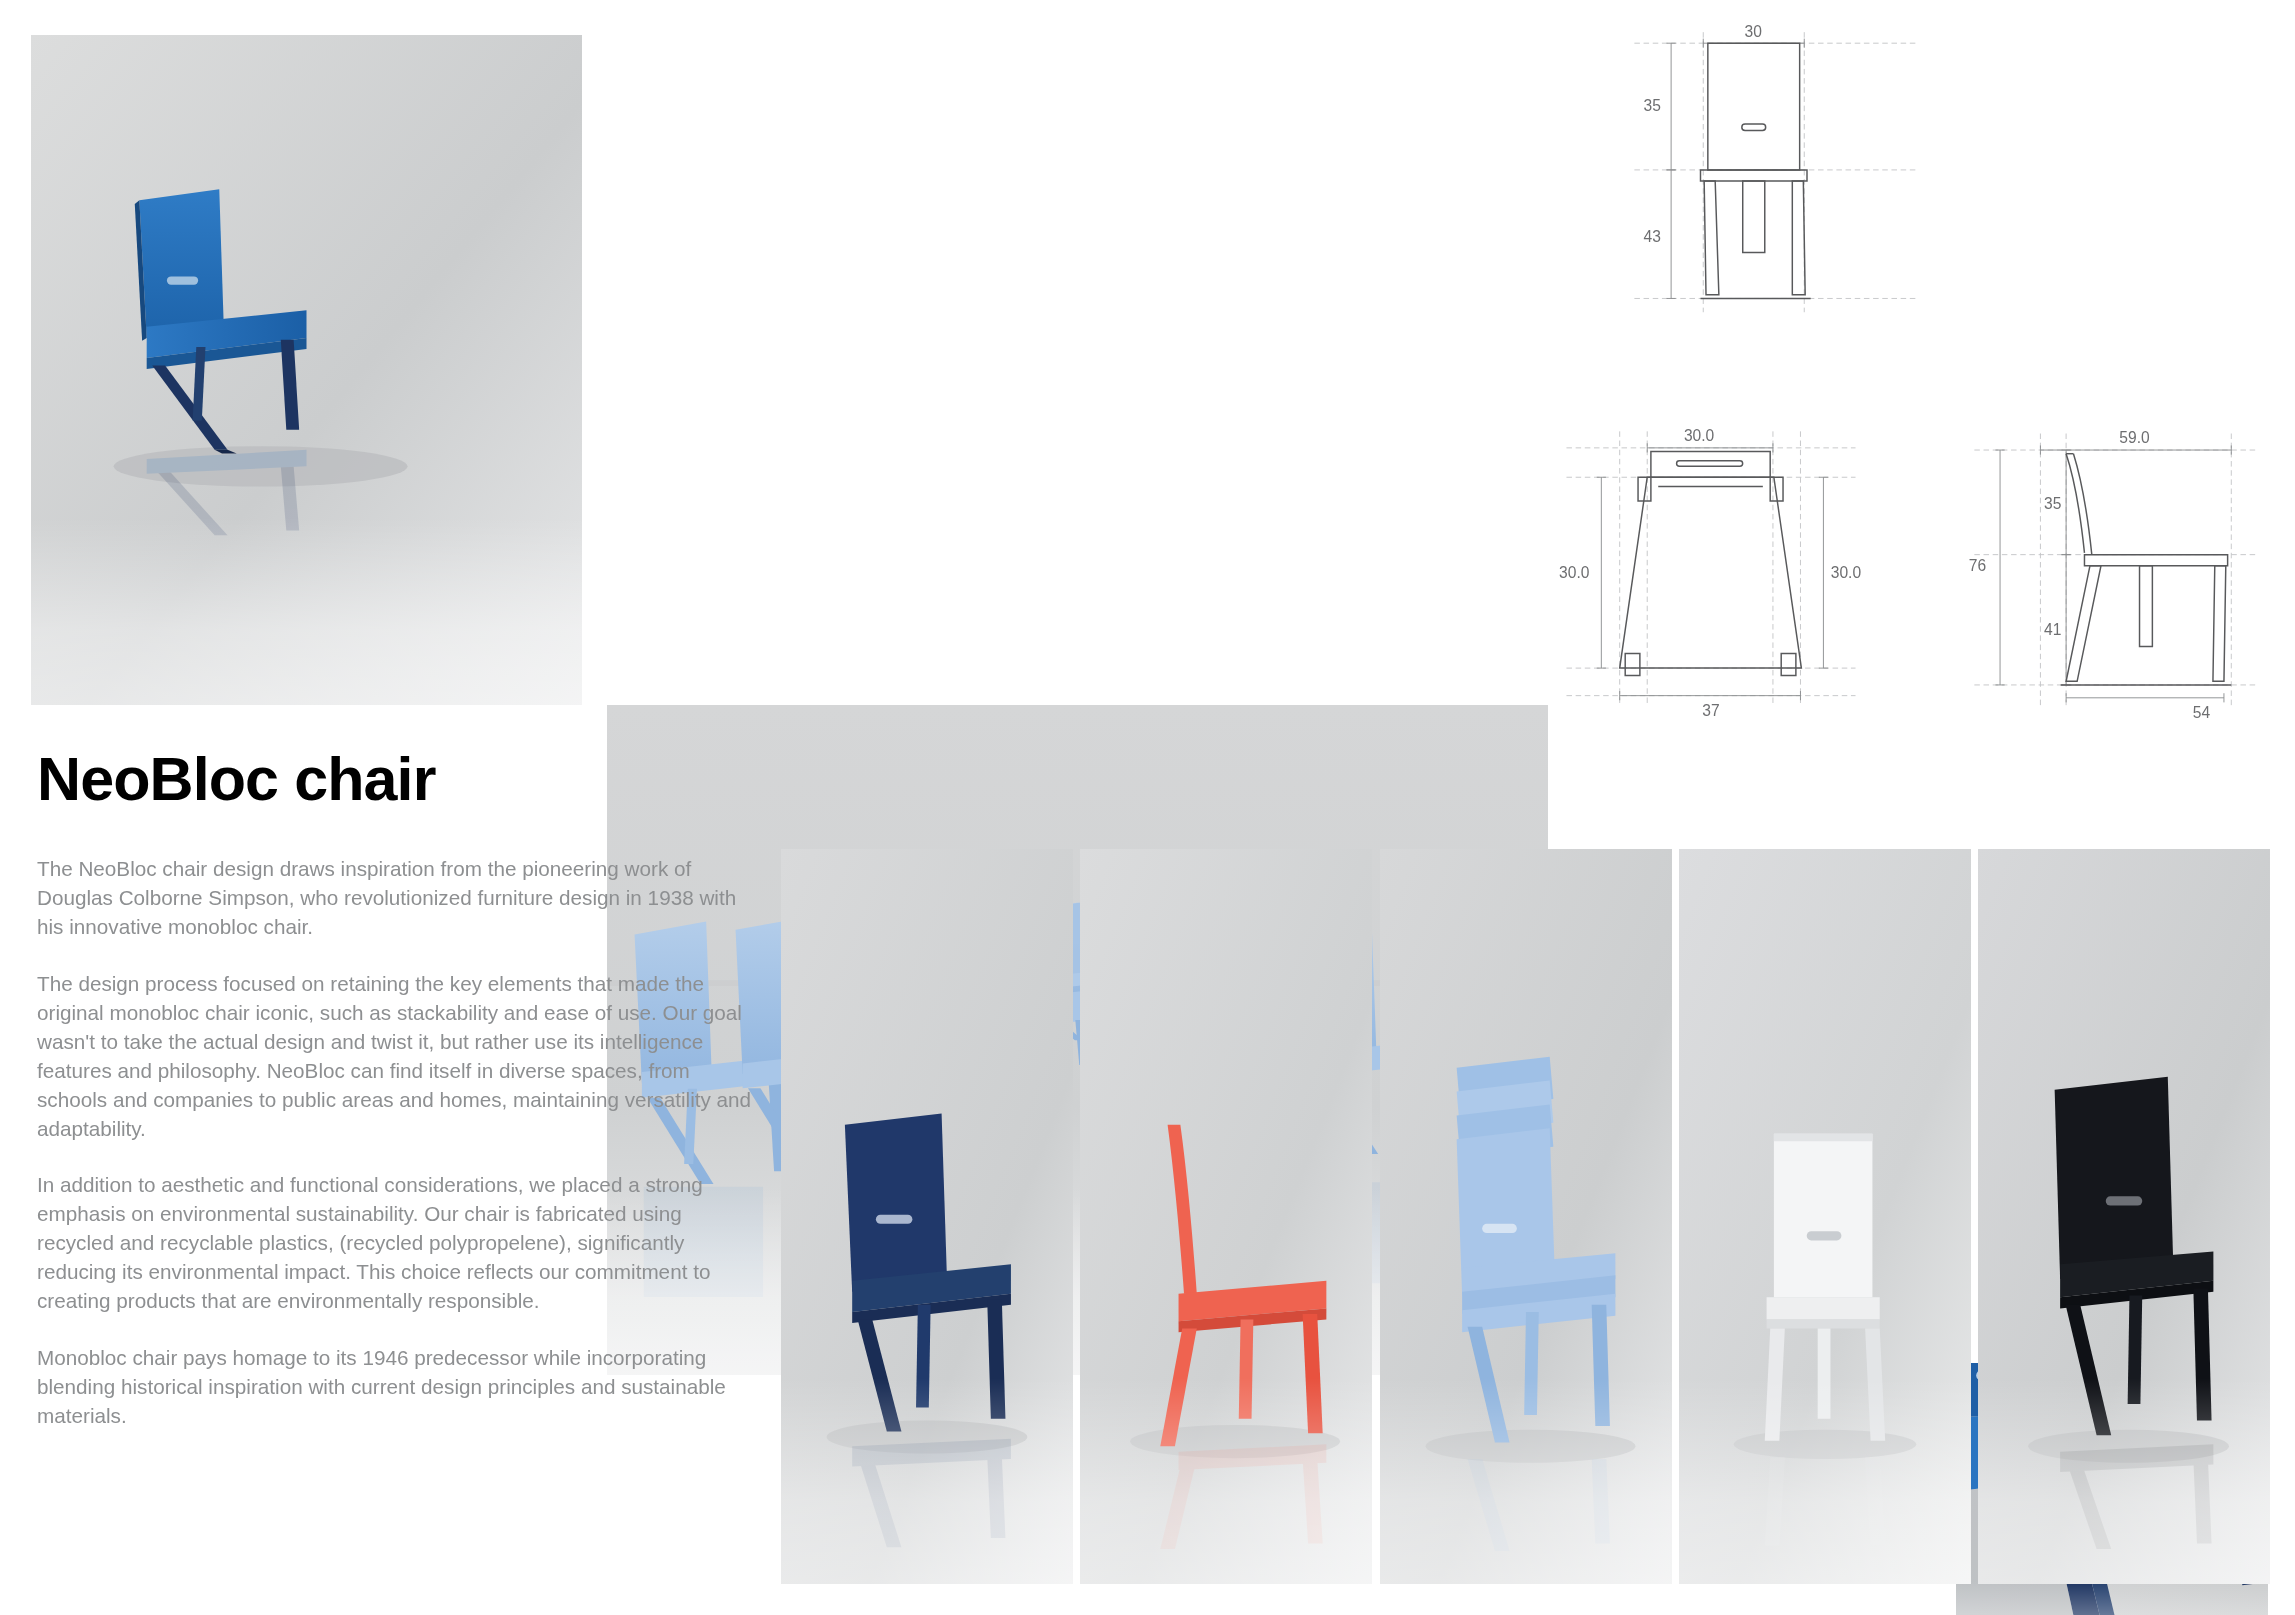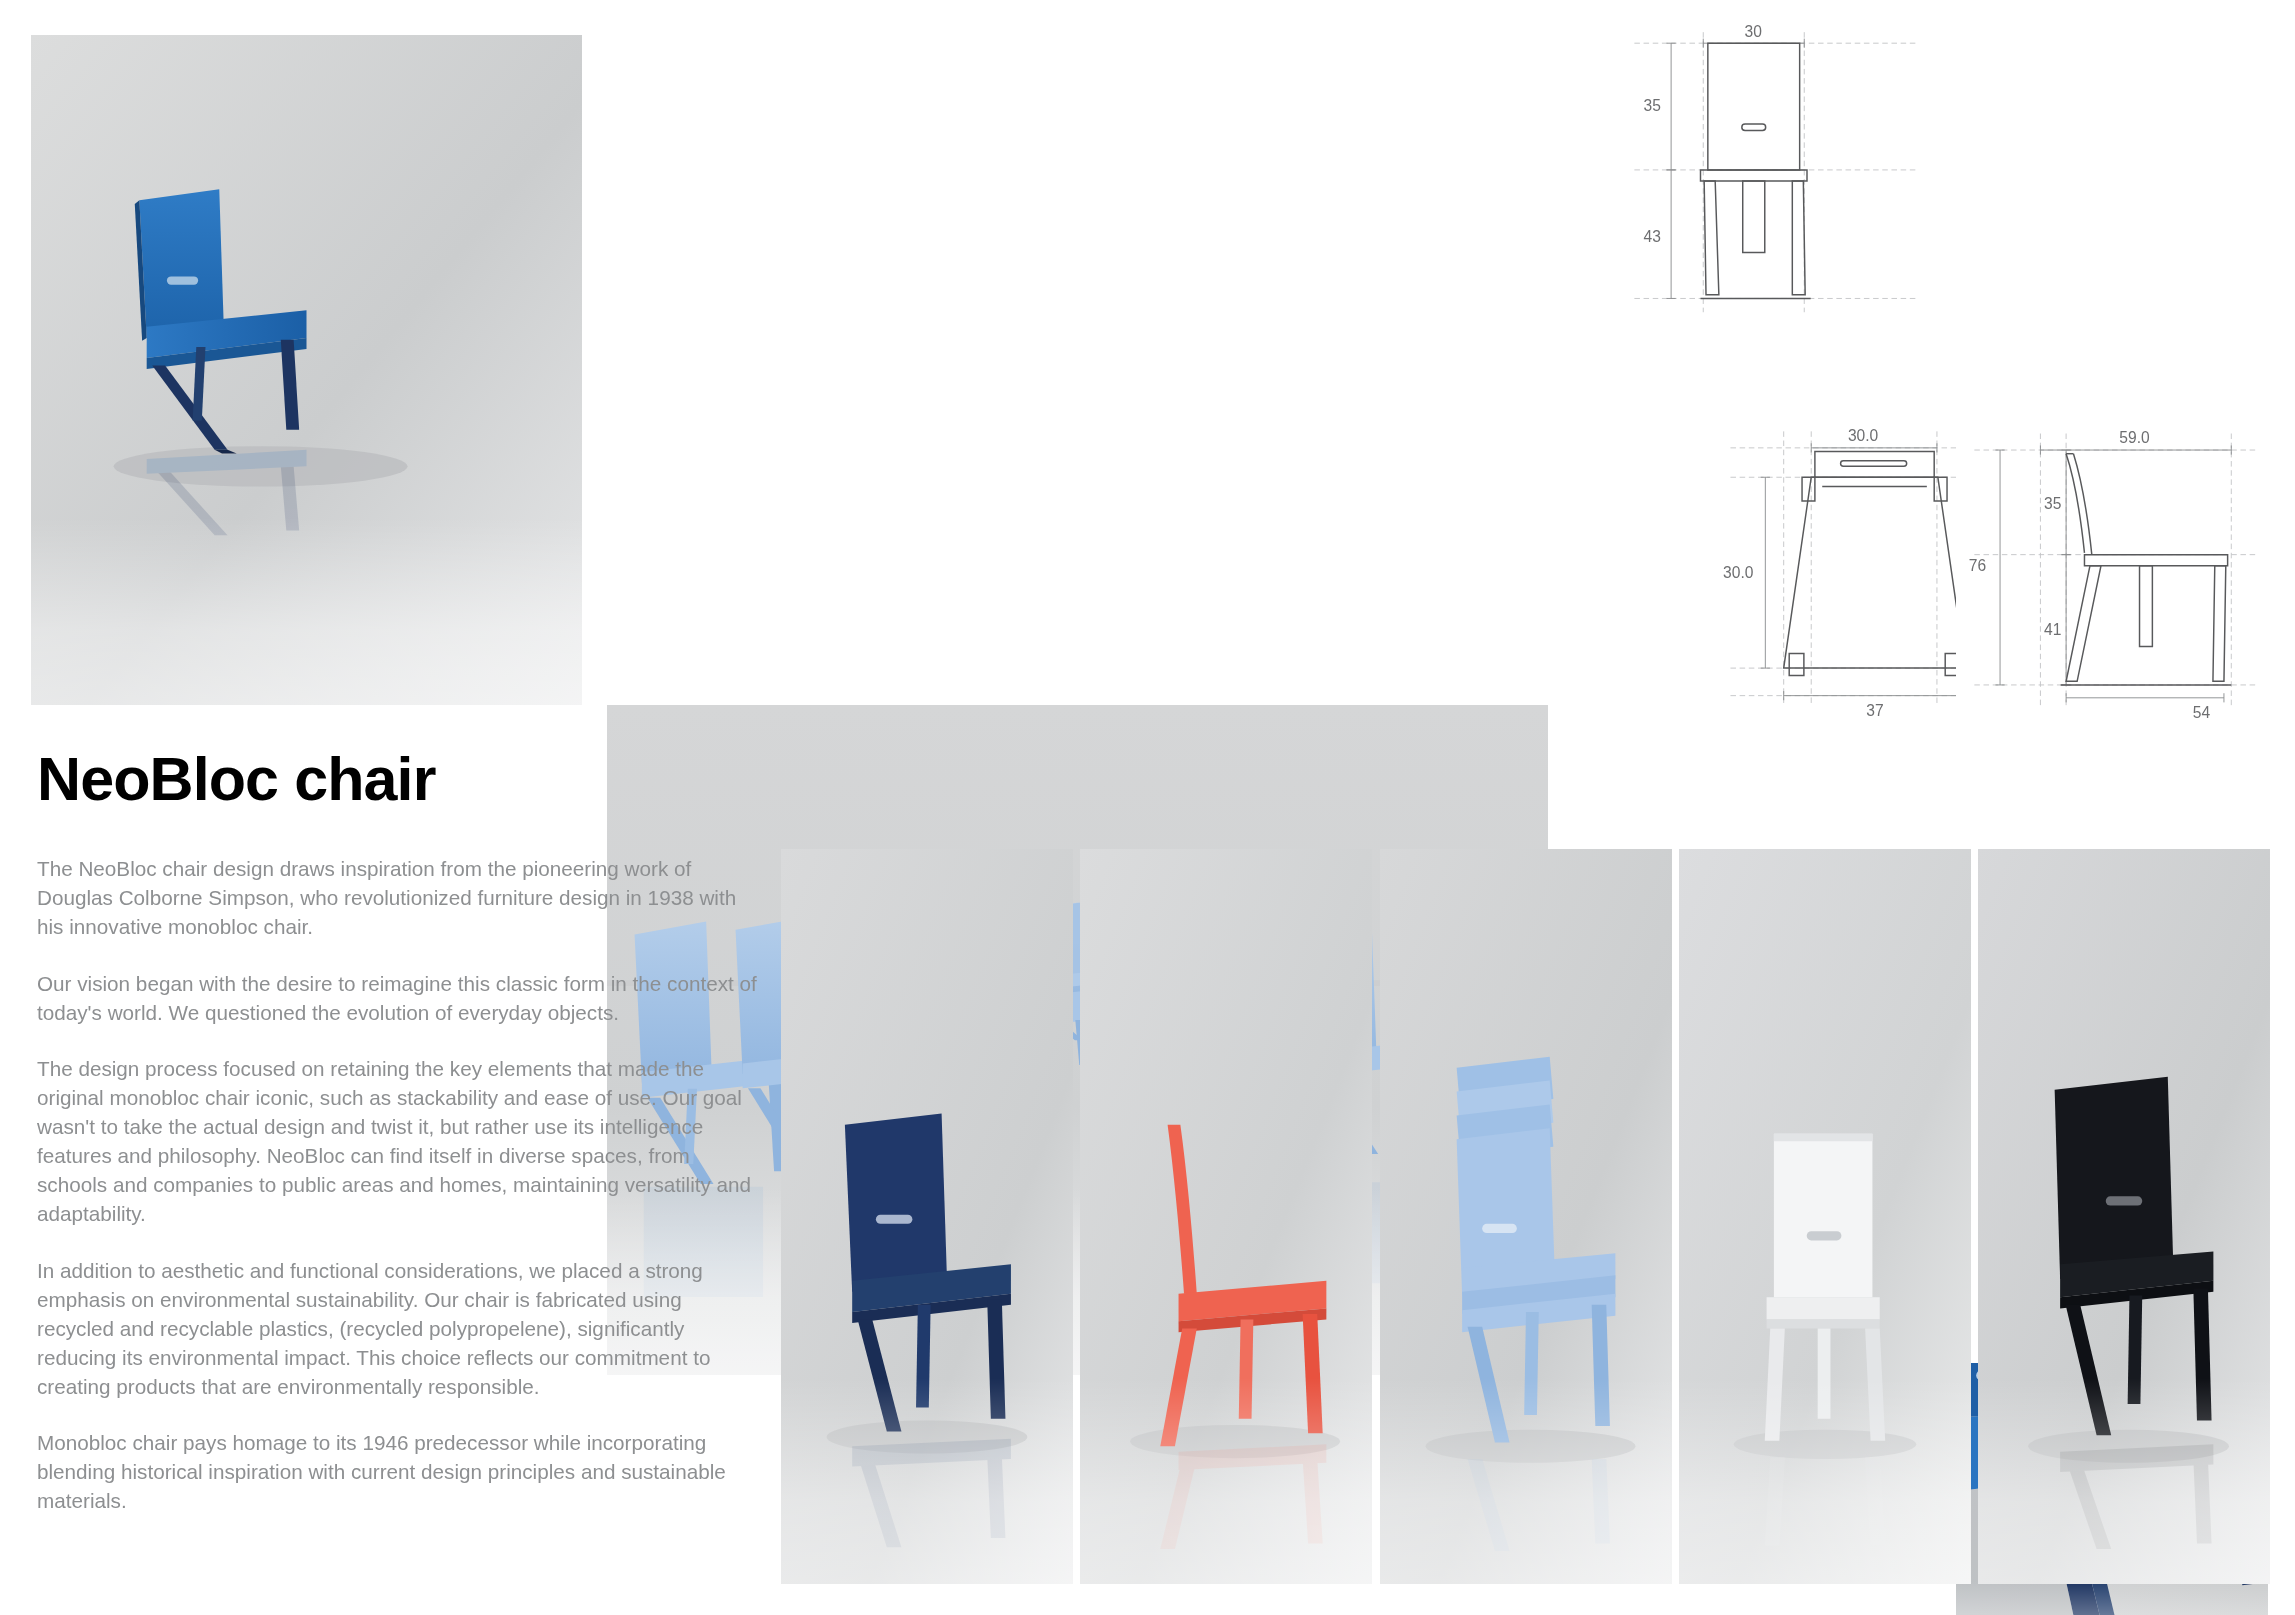--- a/index.html
+++ b/index.html
@@ -31,21 +31,21 @@
     background: linear-gradient(180deg, rgba(255,255,255,0.0) 0%, rgba(255,255,255,0.45) 60%, rgba(255,255,255,0.55) 100%);
     pointer-events: none;
   }
 
   
   #hero-photo { left: 31px; top: 35px; width: 551px; height: 670px; }
   #array-photo { left: 607px; top: 35px; width: 941px; height: 670px; }
 
   #dim-front { left: 1616px; top: 23px; width: 326px; height: 303px; }
   #detail-photo { left: 1956px; top: 23px; width: 312px; height: 303px; }
-  #dim-top { left: 1712px; top: 413px; width: 326px; height: 312px; }
+  #dim-top { left: 1548px; top: 413px; width: 326px; height: 312px; }
   #dim-side { left: 1956px; top: 417px; width: 312px; height: 312px; }
 
   
   #page-title {
     left: 37px; top: 744px;
     font-size: 61px;
     font-weight: bold;
     color: #000000;
     letter-spacing: -0.9px;
   }
@@ -411,21 +411,20 @@
       <path d="M200 162 L214 162 L214 250 L200 250 Z"></path>
       <line x1="114" y1="292" x2="300" y2="292"></line>
     </g>
   </svg>
 </div>
 
 <div class="abs" id="page-title">NeoBloc chair</div>
 
 <div class="abs" id="article">
   <p>The NeoBloc chair design draws inspiration from the pioneering work of Douglas Colborne Simpson, who revolutionized furniture design in 1938 with his innovative monobloc chair.</p>
-  <p>Our vision began with the desire to reimagine this classic form in the context of today's world. We questioned the evolution of everyday objects.</p>
   <p>The design process focused on retaining the key elements that made the original monobloc chair iconic, such as stackability and ease of use. Our goal wasn't to take the actual design and twist it, but rather use its intelligence features and philosophy. NeoBloc can find itself in diverse spaces, from schools and companies to public areas and homes, maintaining versatility and adaptability.</p>
   <p>In addition to aesthetic and functional considerations, we placed a strong emphasis on environmental sustainability. Our chair is fabricated using recycled and recyclable plastics, (recycled polypropelene), significantly reducing its environmental impact. This choice reflects our commitment to creating products that are environmentally responsible.</p>
   <p>Monobloc chair pays homage to its 1946 predecessor while incorporating blending historical inspiration with current design principles and sustainable materials.</p>
 </div>
 
 <div id="gallery">
 
   <div class="cell photo">
     <svg class="chair-svg" viewBox="0 0 320 800" preserveAspectRatio="none">
       <defs>

